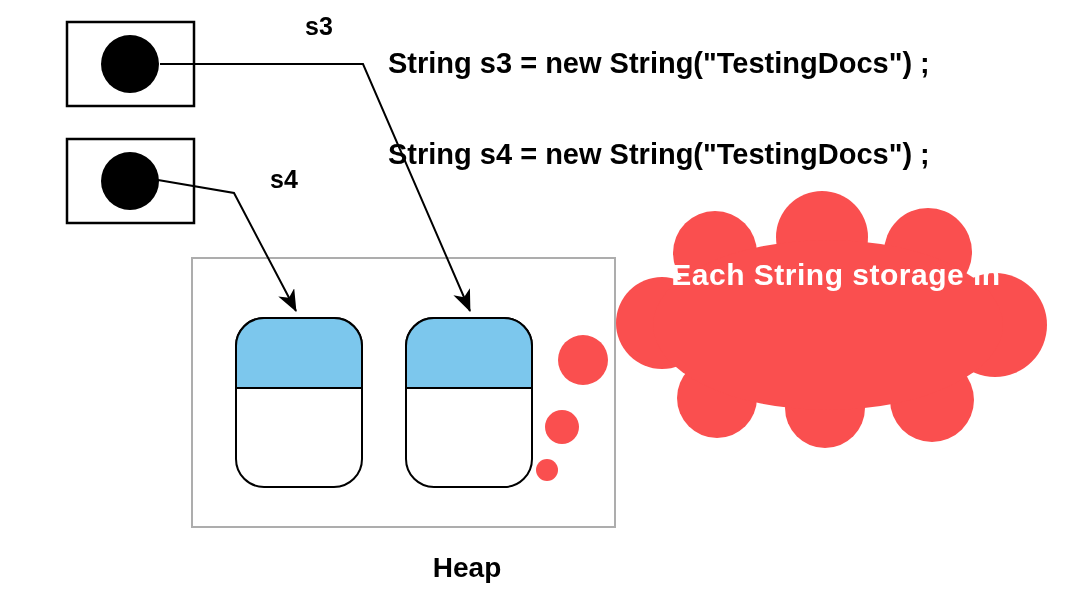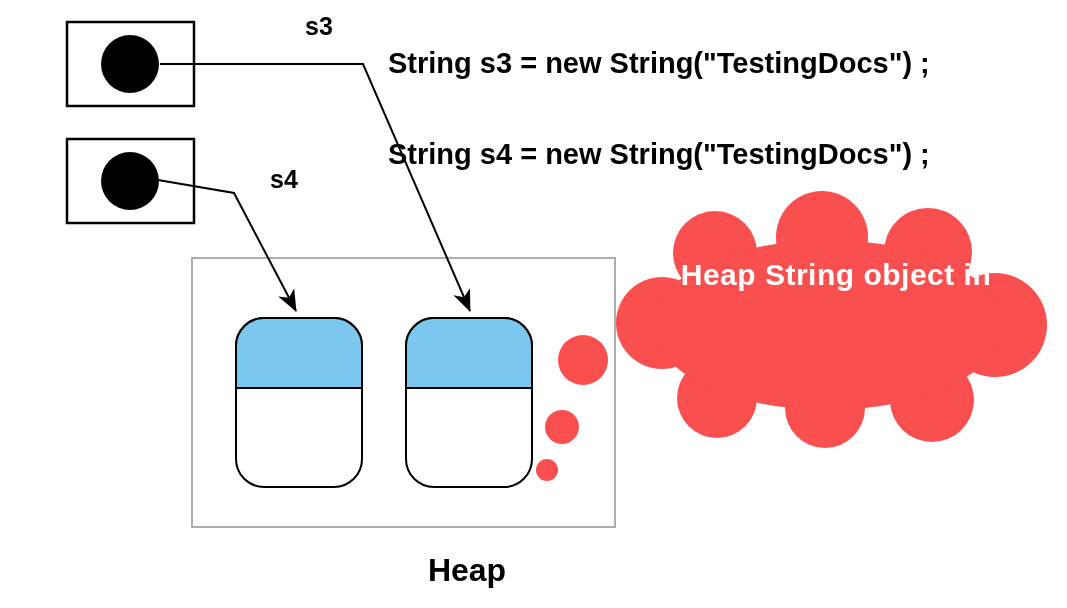--- a/index.html
+++ b/index.html
@@ -19,21 +19,21 @@
 
   .txt {
     position: absolute;
     white-space: nowrap;
     color: #000000;
     font-weight: bold;
     line-height: 1;
   }
   .code-line   { font-size: 29px; }
   .ref-label   { font-size: 25px; }
-  .heap-label  { font-size: 32px; width: 200px; text-align: center; }
+  .heap-label  { font-size: 28px; width: 200px; text-align: center; }
 
   .callout-text {
     position: absolute;
     left: 616px;
     top: 256px;
     width: 440px;
     text-align: center;
     color: var(--text-white, #ffffff);
     font-size: 30px;
     font-weight: bold;
@@ -104,16 +104,16 @@
 
   <div class="txt ref-label" style="left:230px; top:167px;margin-left:40px;">s4</div>
 
   <div class="txt code-line" style="left:388px; top:49px;">String s3 = new String("TestingDocs") ;</div>
 
   <div class="txt code-line" style="left:388px; top:140px;">String s4 = new String("TestingDocs") ;</div>
 
   <div class="txt heap-label" style="left:367px; top:554px;">Heap</div>
 
   <div class="callout-text">
-    <div>Heap String object in</div>
+    <div>Each String storage in</div>
   </div>
 
 </div>
 
 </body></html>

